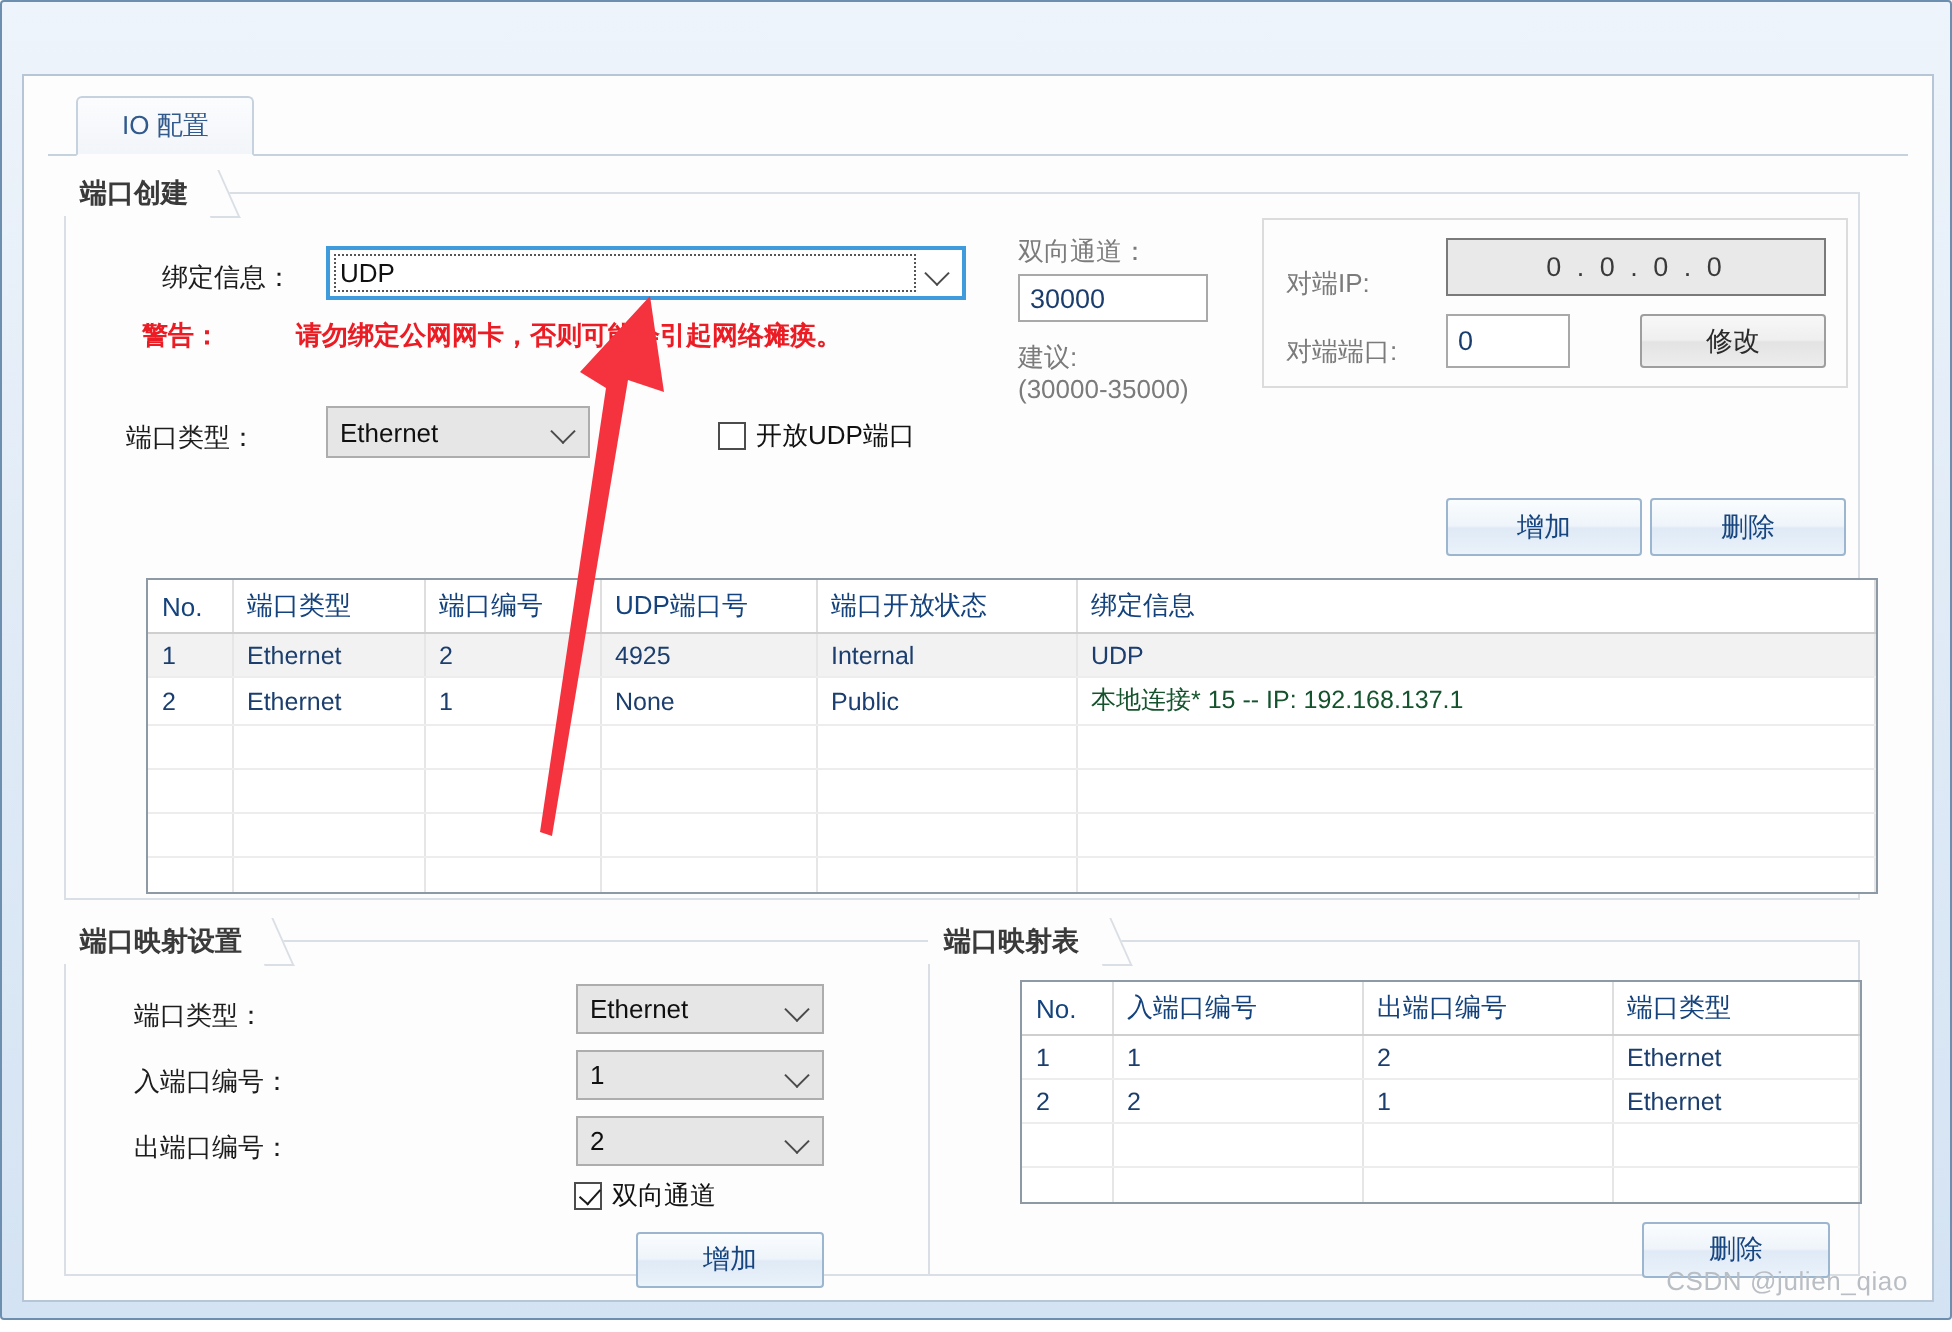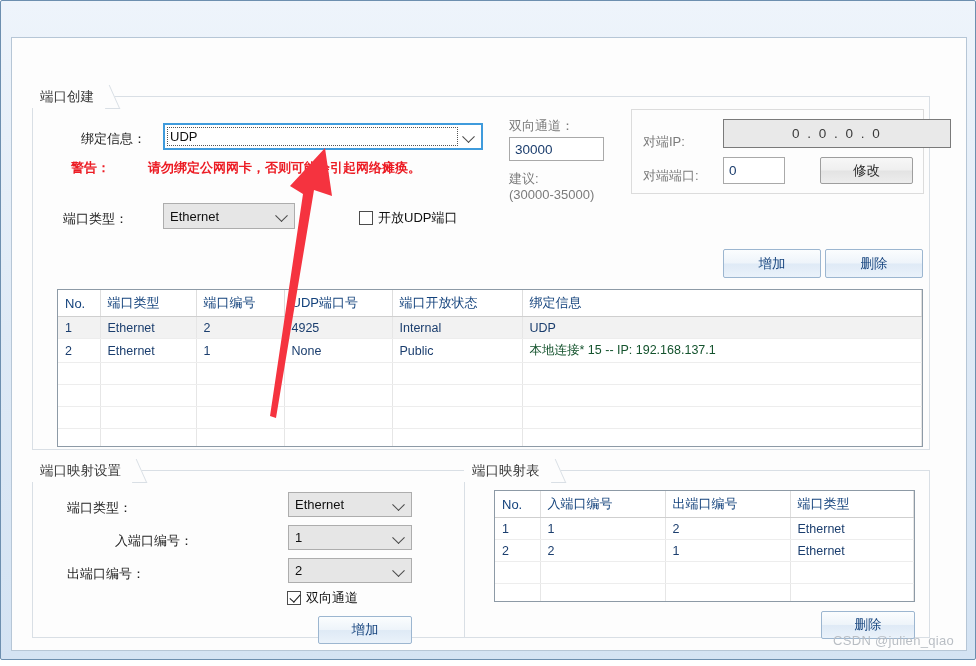--- a/index.html
+++ b/index.html
@@ -96,21 +96,21 @@
     position: absolute;
     border: 1px solid #d9dfe5;
     background: #fdfdfd;
   }
   .group > .grp-title {
     position: absolute;
     left: -1px; top: -12px;
     height: 23px;
     padding: 0 8px 0 8px;
     display: flex; align-items: center;
-    font-size: 13.5px; font-weight: normal;
+    font-size: 13.5px; font-weight: bold;
     color: #3a3a3a;
     background: #fdfdfd;
     white-space: nowrap;
   }
   .grp-title::after {
     content: "";
     position: absolute;
     right: -13px; top: 0;
     width: 14px; height: 23px;
     background: #fdfdfd;
@@ -228,20 +228,21 @@
     border-bottom: 1.6px solid #1a1a1a;
     transform: rotate(42deg);
   }
 
   
   .tbl {
     position: absolute;
     background: #ffffff;
     border: 1px solid #8d9aa6;
     overflow: hidden;
+    margin-left: 16px;
   }
   .tbl table { border-collapse: collapse; width: 100%; table-layout: fixed; }
   .tbl th {
     font-weight: normal;
     font-size: 13px;
     color: #13427c;
     text-align: left;
     padding: 4px 0 4px 7px;
     background: #ffffff;
     border-right: 1px solid #dedede;
@@ -283,20 +284,25 @@
 </head>
 <body>
 
 <div id="app">
 
   <div class="window">
 
 
     <div class="client">
 
+      <div class="tabstrip">
+        <div class="tab">
+          <span>IO 配置</span>
+        </div>
+      </div>
 
       <div class="group" style="left:20px; top:58px; width:898px; height:354px;">
         <div class="grp-title">端口创建</div>
 
         <span class="lbl" style="left:30px; top:33px;margin-left:18px;">绑定信息：</span>
         <div class="combo focused" style="left:130px; top:26px; width:320px; height:27px;">
           <span class="focus-ring"></span>
           <span class="combo-val">UDP</span>
           <span class="arrow">
               <i class="chev"></i>
@@ -321,21 +327,21 @@
 
         <span class="lbl lbl-gray" style="left:476px; top:20px;">双向通道：</span>
         <div class="tbox" style="left:476px; top:40px; width:95px; height:24px;">
           <span>30000</span>
         </div>
         <span class="lbl lbl-gray" style="left:476px; top:73px;">建议:</span>
         <span class="lbl lbl-gray" style="left:476px; top:90px;">(30000-35000)</span>
 
         <div style="position:absolute; left:598px; top:12px; width:293px; height:85px; border:1px solid #dcdcdc;"></div>
         <span class="lbl lbl-gray" style="left:610px; top:36px;">对端IP:</span>
-        <div class="ipbox" style="left:690px; top:22px; width:228px; height:29px;">
+        <div class="ipbox" style="left:690px; top:22px; width:190px; height:29px;">
           <span>0  .  0  .  0  .  0</span>
         </div>
         <span class="lbl lbl-gray" style="left:610px; top:70px;">对端端口:</span>
         <div class="tbox" style="left:690px; top:60px; width:62px; height:27px;">
           <span>0</span>
         </div>
         <div class="btn gray" style="left:787px; top:60px; width:93px; height:27px;">
           <span>修改</span>
         </div>
 
@@ -425,21 +431,21 @@
         <div class="grp-title">端口映射设置</div>
 
         <span class="lbl" style="left:34px; top:28px;">端口类型：</span>
         <div class="combo" style="left:255px; top:21px; width:124px; height:25px;">
           <span>Ethernet</span>
           <span class="arrow">
               <i class="chev"></i>
             </span>
         </div>
 
-        <span class="lbl" style="left:34px; top:61px;margin-left:48px;">入端口编号：</span>
+        <span class="lbl" style="left:34px; top:61px;">入端口编号：</span>
         <div class="combo" style="left:255px; top:54px; width:124px; height:25px;">
           <span>1</span>
           <span class="arrow">
               <i class="chev"></i>
             </span>
         </div>
 
         <span class="lbl" style="left:34px; top:94px;">出端口编号：</span>
         <div class="combo" style="left:255px; top:87px; width:124px; height:25px;">
           <span>2</span>

